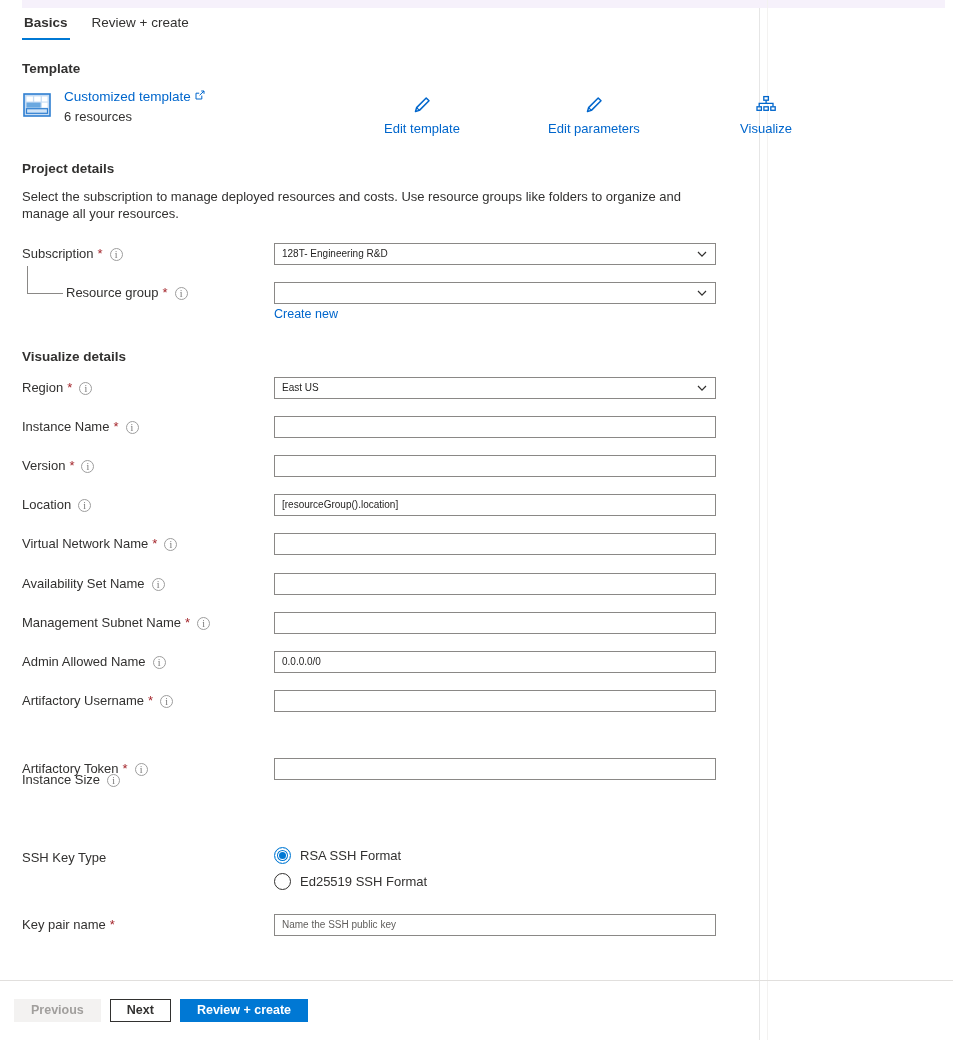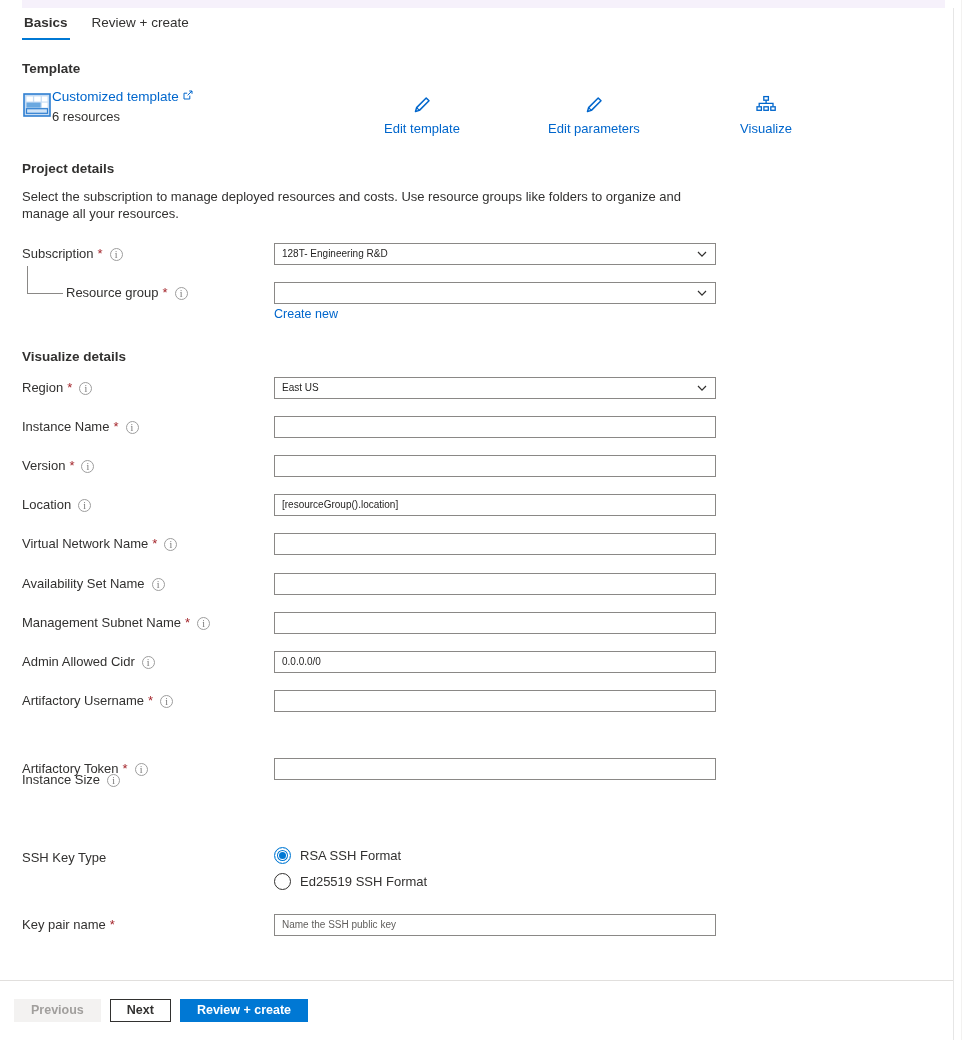--- a/index.html
+++ b/index.html
@@ -8,21 +8,21 @@
     margin: 0; padding: 0;
     width: 962px; height: 1040px;
     background: #ffffff;
     font-family: "Liberation Sans", "DejaVu Sans", sans-serif;
     color: #323130;
     overflow: hidden;
   }
 
   .page {
     position: relative;
-    width: 962px; height: 1040px;
+    width: 768px; height: 1040px;
     background: #ffffff;
   }
 
   
   .top-band {
     position: absolute;
     left: 22px; top: 0; width: 923px; height: 8px;
     background: #f6f1fb;
   }
   .right-rail {
@@ -78,21 +78,21 @@
     left: 22px; top: 88px;
     display: flex;
     align-items: flex-start;
   }
   .tpl-icon {
     width: 30px; height: 30px;
     margin-top: 2px;
     flex: 0 0 auto;
     position: relative;
   }
-  .tpl-text { }
+  .tpl-text { margin-left: 12px; }
   .tpl-link {
     font-size: 13.5px;
     color: #0066cc;
     line-height: 18px;
     cursor: pointer;
     white-space: nowrap;
   }
   .ext-glyph {
     display: inline-block;
     margin-left: 4px;
@@ -523,21 +523,21 @@
       <span class="req">*</span>
       <span class="info"></span>
     </div>
     <div class="field">
       <span></span>
     </div>
   </div>
 
   <div class="form-row" style="top:651px;">
     <div class="lbl">
-      <span>Admin Allowed Cidr</span>
+      <span>Admin Allowed Name</span>
       <span class="info"></span>
     </div>
     <div class="field">
       <span>0.0.0.0/0</span>
     </div>
   </div>
 
   <div class="form-row" style="top:690px;">
     <div class="lbl">
       <span>Artifactory Username</span>

